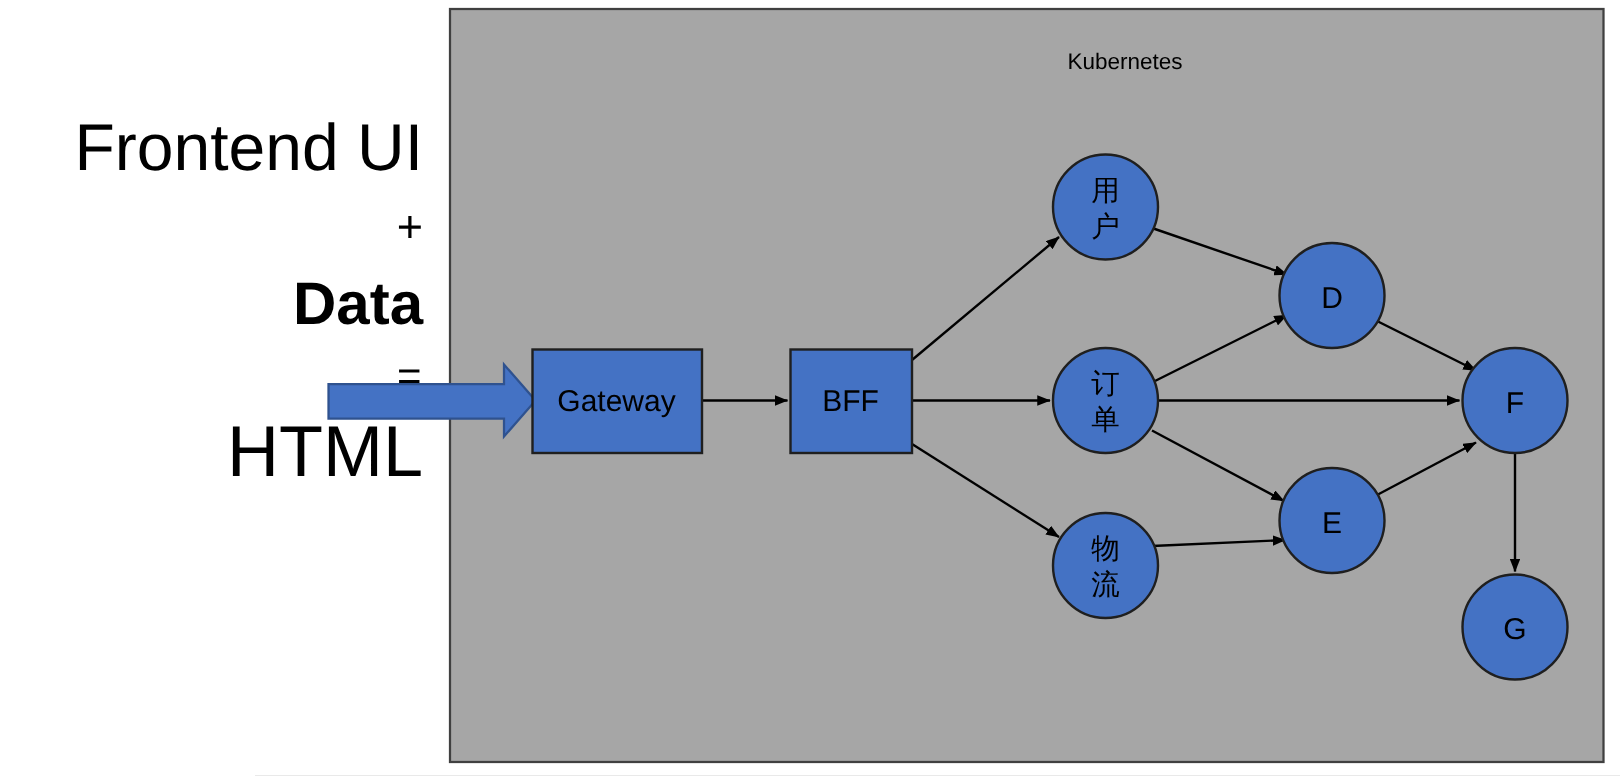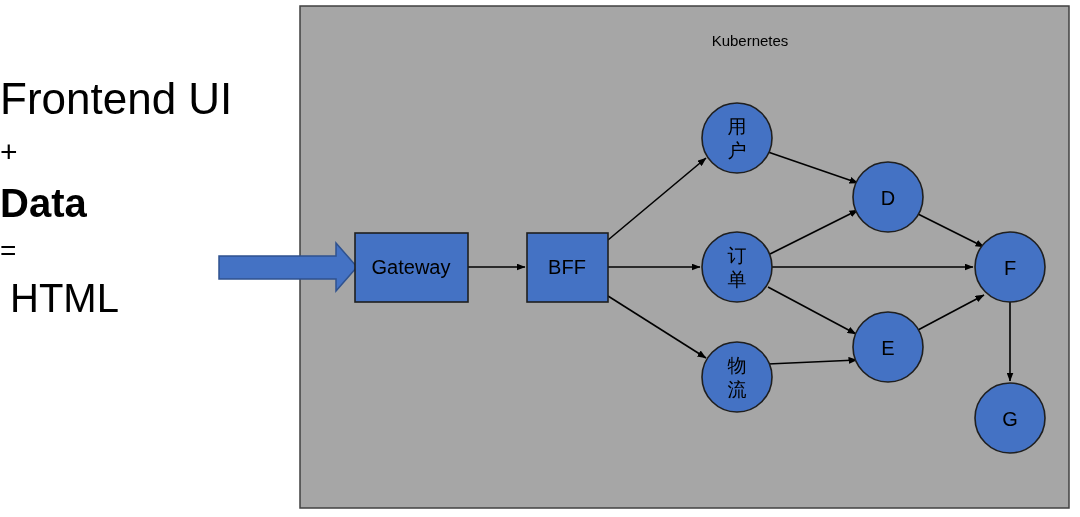--- a/index.html
+++ b/index.html
@@ -19,34 +19,34 @@
     left: 0;
     top: 0;
     width: 1080px;
     height: 517px;
   }
   .left-stack {
     position: absolute;
     left: 0px;
     top: 76px;
     width: 282px;
-    text-align: left;
+    text-align: right;
     color: #000000;
   }
   .left-line {
     display: block;
     color: #000000;
     font-weight: 400;
     line-height: 1.05;
   }
   .lbl-frontend { font-size: 44px; margin-bottom: 14px; }
   .lbl-plus     { font-size: 30px; margin-bottom: 14px; }
   .lbl-data     { font-size: 40px; margin-bottom: 12px; font-weight: bold; }
   .lbl-equals   { font-size: 28px; margin-bottom: 12px; letter-spacing: 1px; }
-  .lbl-html     { font-size: 40px; padding-left: 10px; }
+  .lbl-html     { font-size: 48px; padding-left: 10px; }
 
   svg text {
     font-family: "Liberation Sans", "DejaVu Sans", sans-serif;
     fill: #000000;
   }
   .node-label-cjk {
     font-family: "DejaVu Sans", "Liberation Sans", sans-serif;
   }
 </style>
 </head>

